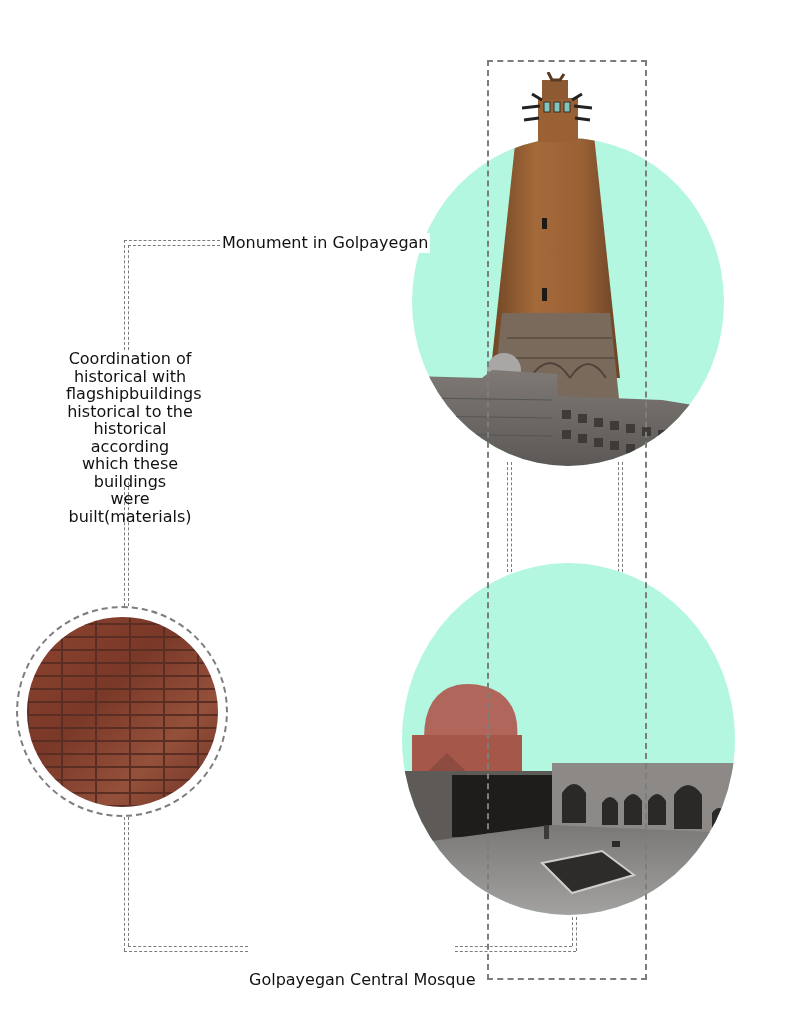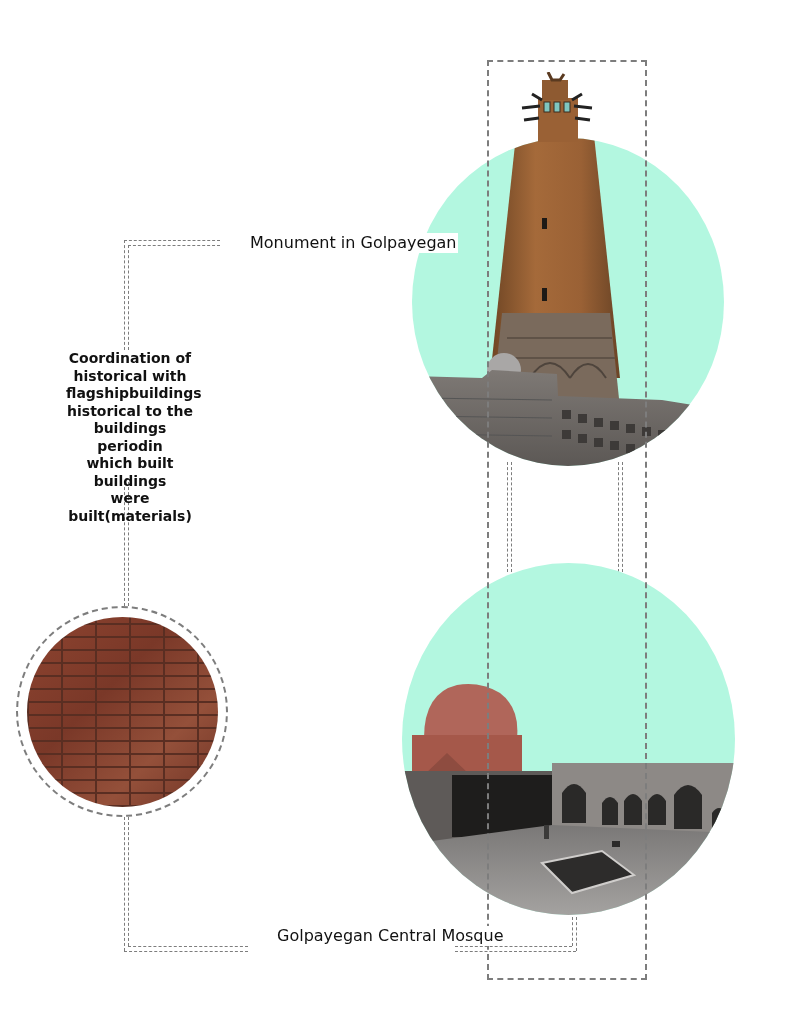--- a/index.html
+++ b/index.html
@@ -2,22 +2,22 @@
 <html><head>
 <meta charset="utf-8">
 <style>
   html, body { margin:0; padding:0; background:#ffffff; }
   body { width:795px; height:1024px; position:relative; overflow:hidden; font-family:"DejaVu Sans", sans-serif; }
   .abs { position:absolute; }
   .dash-v { position:absolute; width:0; border-left:2px dashed #7d7d7d; }
   .dash-h { position:absolute; height:0; border-top:2px dashed #7d7d7d; }
   .dash-v.thin { border-left-width:1.5px; }
   .dash-h.thin { border-top-width:1.5px; }
-  .label { position:absolute; color:#111; font-size:16px; white-space:nowrap; background:#fff; line-height:20px;margin-left:28px; }
-  .note { position:absolute; left:66px; top:350px; width:128px; text-align:center; font-size:14px; line-height:17.5px; color:#111;font-weight:bold; }
+  .label { position:absolute; color:#111; font-size:16px; white-space:nowrap; background:#fff; line-height:20px; }
+  .note { position:absolute; left:66px; top:350px; width:128px; text-align:center; font-size:16px; line-height:17.5px; color:#111; }
   .circle { position:absolute; border-radius:50%; overflow:hidden; }
   .mint { background:#b3f7e0; }
   .frame { position:absolute; border:2px dashed #7d7d7d; }
 </style>
 </head>
 <body>
 
 <div class="dash-h thin" style="left:124px; top:240px; width:96px;"></div>
 <div class="dash-h thin" style="left:128px; top:245px; width:92px;"></div>
 <div class="dash-v thin" style="left:124px; top:240px; height:110px;"></div>
@@ -133,23 +133,23 @@
 
 <div class="circle" style="left:16px; top:606px; width:212px; height:211px; border:2px dashed #7d7d7d; box-sizing:border-box; background:#fff;"></div>
 <div class="circle" style="left:27px; top:617px; width:191px; height:190px; background-color:#7f3a29;
   background-image:
     repeating-linear-gradient(0deg, #5a2e22 0px, #5a2e22 2px, transparent 2px, transparent 13px),
     repeating-linear-gradient(90deg, #5a2e22 0px, #5a2e22 2px, transparent 2px, transparent 34px),
     linear-gradient(135deg, #8e4430 0%, #7a3828 40%, #94503a 70%, #6f3325 100%);">
 </div>
 
 <div class="label" style="left:220px; top:233px; padding:0 2px;">Monument in Golpayegan</div>
-<div class="label" style="left:246px; top:926px; padding:0 3px;">Golpayegan Central Mosque</div>
+<div class="label" style="left:246px; top:970px; padding:0 3px;">Golpayegan Central Mosque</div>
 
 <div class="note">
   <div>Coordination of</div>
   <div>historical with</div>
   <div>flagshipbuildings</div>
   <div>historical to the</div>
-  <div>buildings periodin</div>
-  <div>which built buildings</div>
+  <div>historical according</div>
+  <div>which these buildings</div>
   <div>were built(materials)</div>
 </div>
 
 </body></html>

